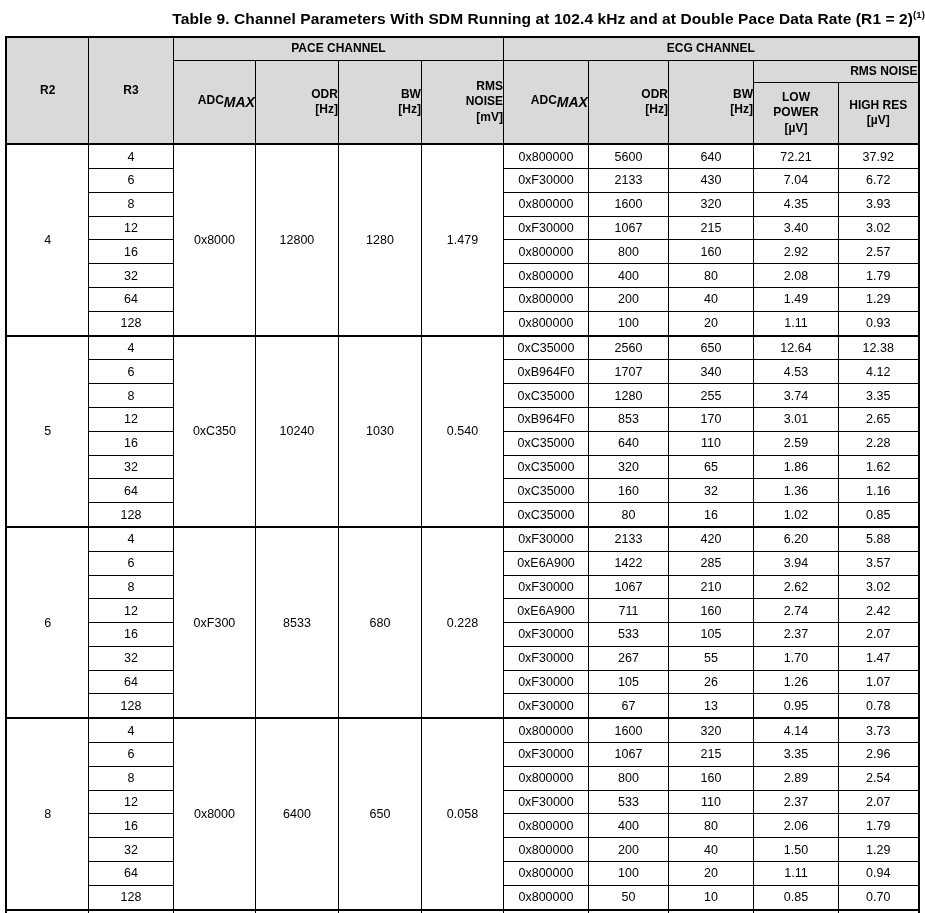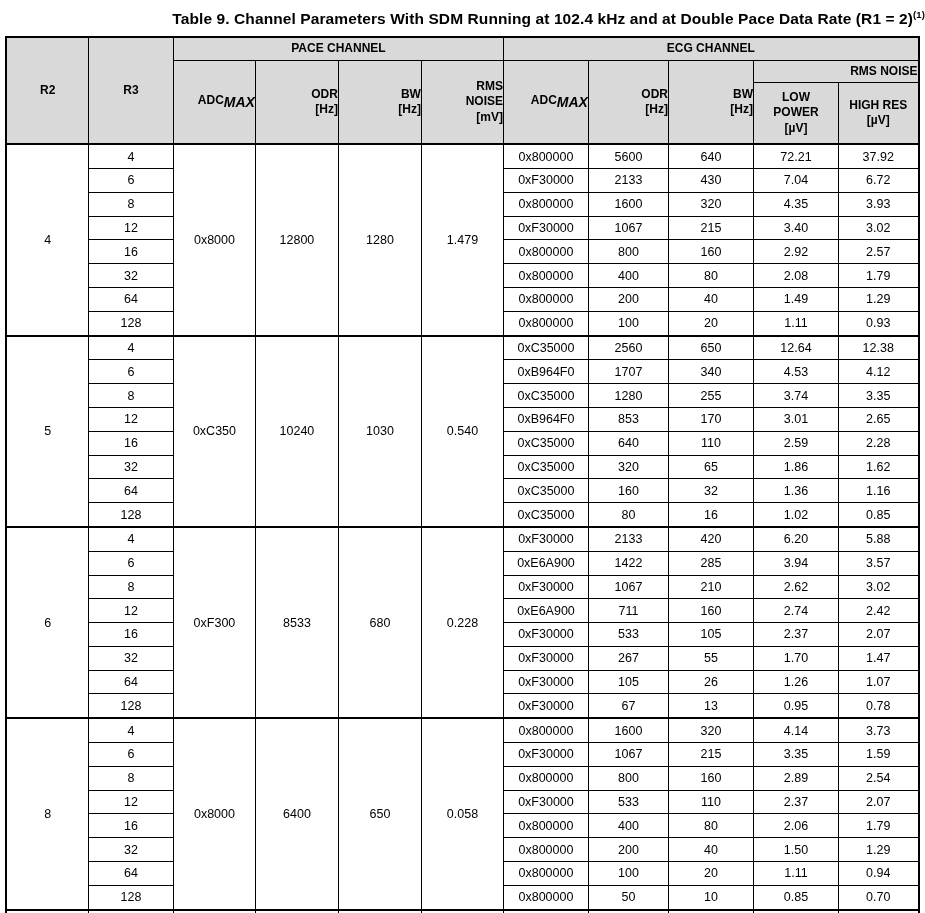--- a/index.html
+++ b/index.html
@@ -346,21 +346,21 @@
           <td>320</td>
           <td>4.14</td>
           <td>3.73</td>
         </tr>
         <tr>
           <td>6</td>
           <td>0xF30000</td>
           <td>1067</td>
           <td>215</td>
           <td>3.35</td>
-          <td>1.59</td>
+          <td>2.96</td>
         </tr>
         <tr>
           <td>8</td>
           <td>0x800000</td>
           <td>800</td>
           <td>160</td>
           <td>2.89</td>
           <td>2.54</td>
         </tr>
         <tr>

